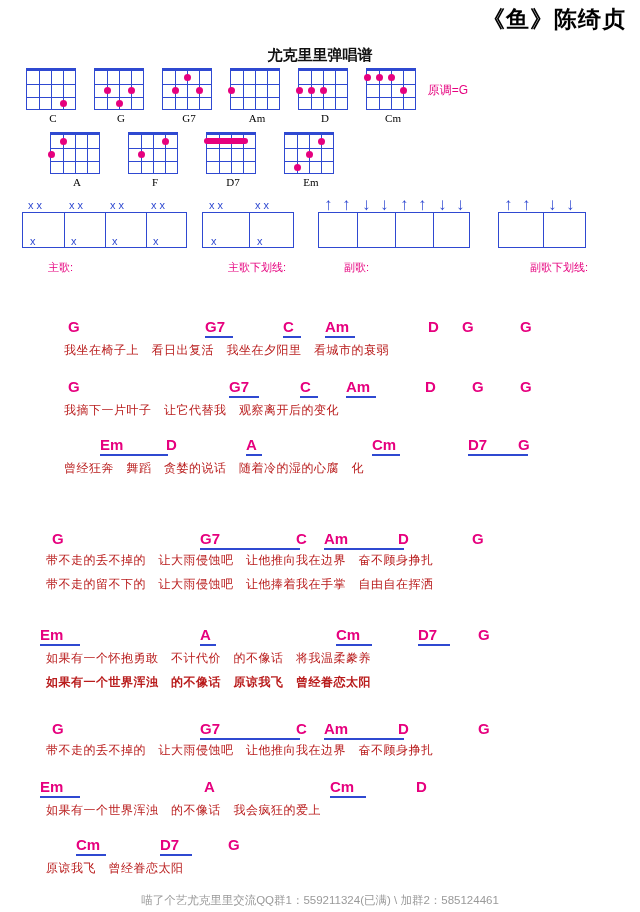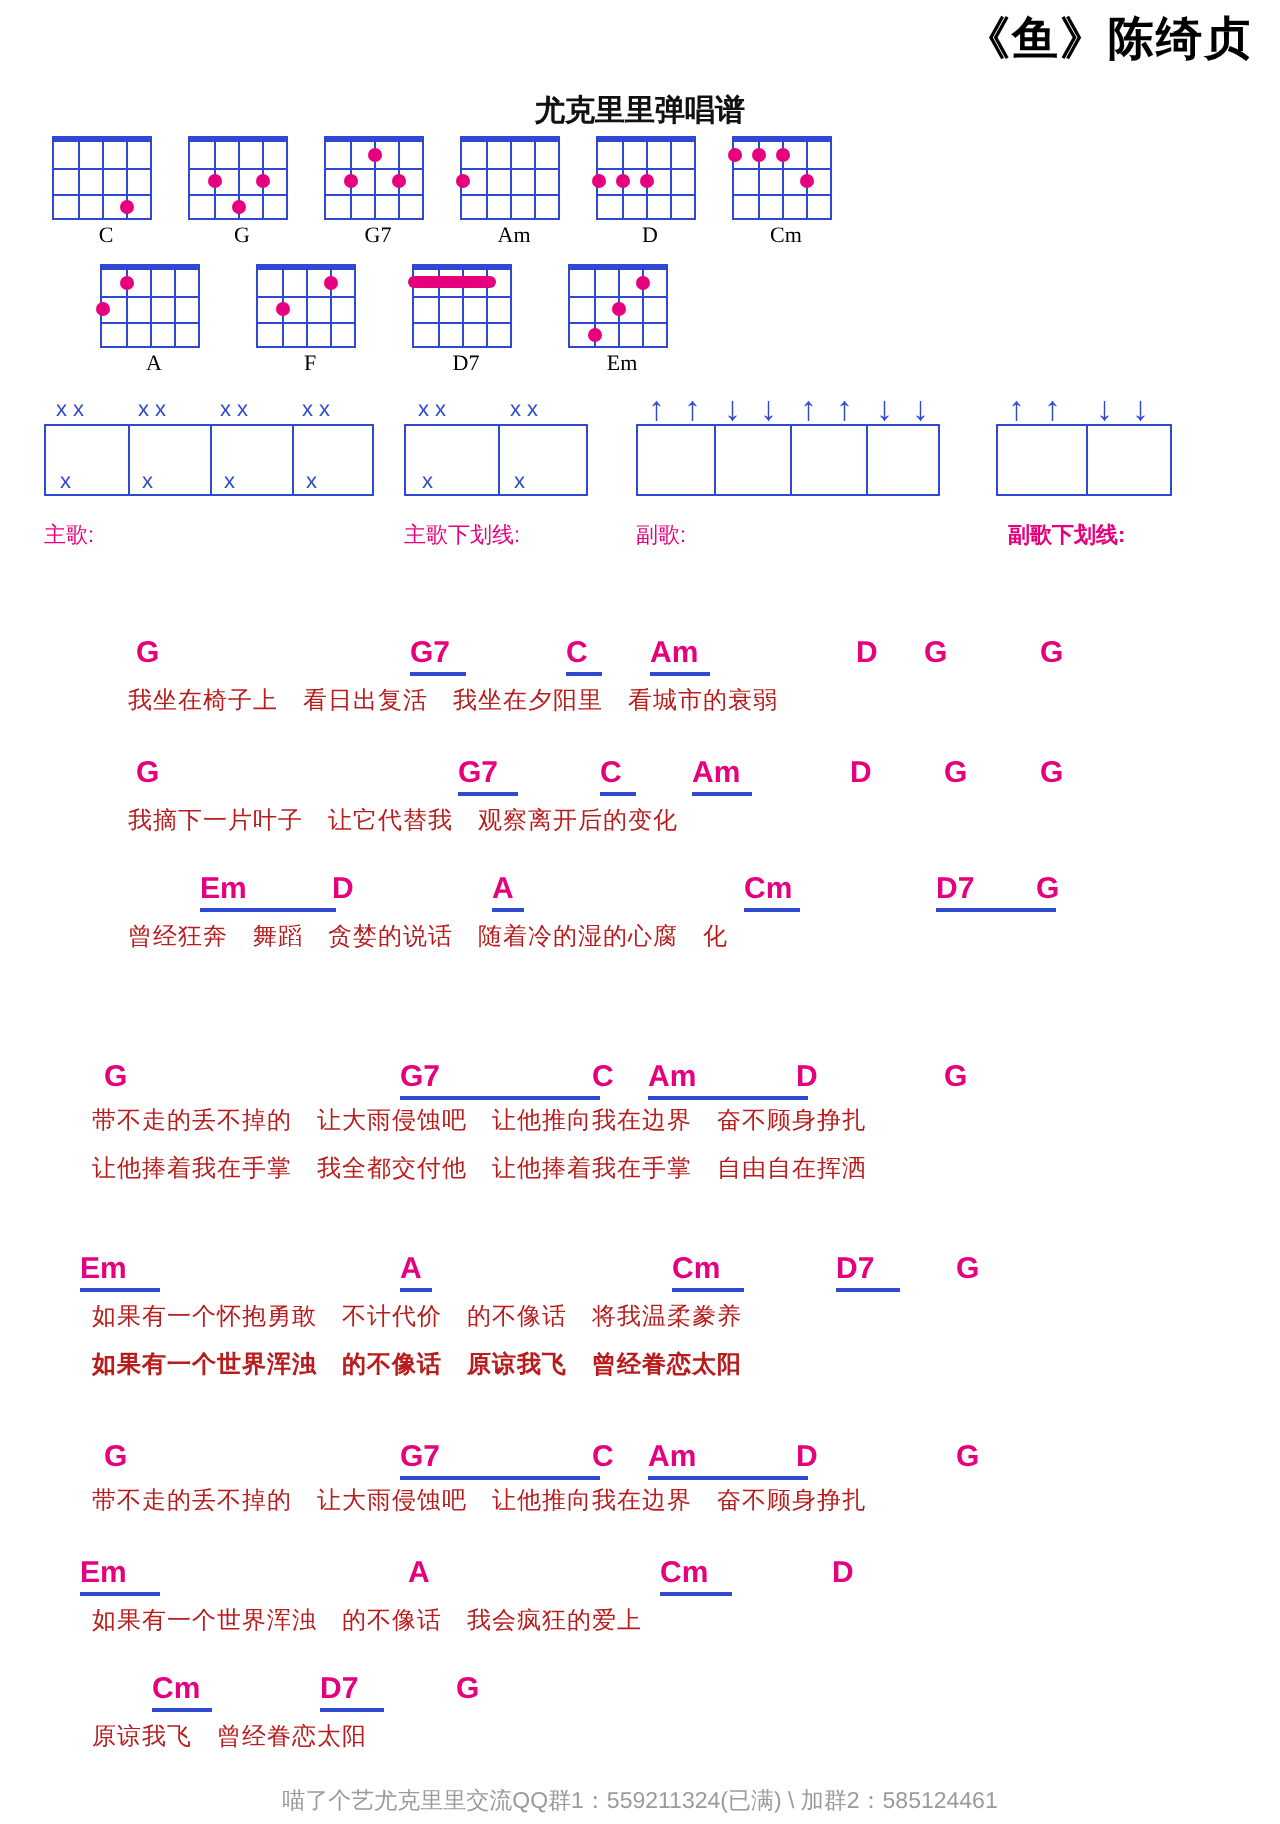--- a/index.html
+++ b/index.html
@@ -58,39 +58,40 @@
   .sgrid{
     position:relative;border:1px solid #2f49d1;box-sizing:border-box;height:36px;
   }
   .sgrid i{position:absolute;background:#2f49d1;width:1px;top:0;bottom:0;}
   .xmark{
     position:absolute;color:#2f49d1;font-size:11px;line-height:11px;
     font-family:"Liberation Sans",sans-serif;
   }
   .arrow{position:absolute;color:#2f49d1;font-size:17px;line-height:17px;}
   .slabel{
-    position:absolute;color:#e6007e;font-size:11px;white-space:nowrap;
+    position:absolute;color:#e6007e;font-size:11px;white-space:nowrap;margin-left:26px;
   }
 
   
   .chordline{position:absolute;color:#e6007e;font-size:15px;font-weight:bold;white-space:nowrap;}
   .uline{position:absolute;height:2px;background:#2f49d1;}
   .lyric{position:absolute;font-size:12px;color:#b91c1c;white-space:nowrap;letter-spacing:0.5px;}
 
   .footer{
     position:absolute;left:0;bottom:4px;width:640px;text-align:center;
     font-size:11.5px;color:#9a9a9a;
   }
 </style>
 </head>
 <body>
 
 <div class="title">《鱼》陈绮贞</div>
 <div class="subtitle">尤克里里弹唱谱</div>
 <div class="meta">
+  <div>原调=G</div>
 </div>
 
 <div class="chordrow" style="left:26px;top:68px;width:340px;height:60px;">
 
   <div class="chord" style="left:0;top:0;">
     <div class="grid">
       <i class="v" style="left:12px;"></i>
         <i class="v" style="left:24px;"></i>
         <i class="v" style="left:36px;"></i>
       <i class="h" style="top:13px;"></i>
@@ -271,21 +272,21 @@
 </div>
 
 <div class="strum" style="left:498px;top:212px;width:110px;">
   <div class="sgrid" style="width:88px;">
     <i style="left:44px;"></i>
   </div>
   <span class="arrow" style="left:6px;top:-16px;">↑</span>
   <span class="arrow" style="left:24px;top:-16px;">↑</span>
   <span class="arrow" style="left:50px;top:-16px;">↓</span>
   <span class="arrow" style="left:68px;top:-16px;">↓</span>
-  <span class="slabel" style="left:6px;top:48px;font-weight:bold;">副歌下划线:</span>
+  <span class="slabel" style="left:6px;top:48px;">副歌下划线:</span>
 </div>
 
 <div class="chordline" style="left:68px;top:318px;">G</div>
 <div class="chordline" style="left:205px;top:318px;">G7</div>
 <div class="chordline" style="left:283px;top:318px;">C</div>
 <div class="chordline" style="left:325px;top:318px;">Am</div>
 <div class="chordline" style="left:428px;top:318px;">D</div>
 <div class="chordline" style="left:462px;top:318px;">G</div>
 <div class="chordline" style="left:520px;top:318px;">G</div>
 <div class="uline" style="left:205px;top:336px;width:28px;"></div>
@@ -319,21 +320,21 @@
 
 <div class="chordline" style="left:52px;top:530px;">G</div>
 <div class="chordline" style="left:200px;top:530px;">G7</div>
 <div class="chordline" style="left:296px;top:530px;">C</div>
 <div class="chordline" style="left:324px;top:530px;">Am</div>
 <div class="chordline" style="left:398px;top:530px;">D</div>
 <div class="chordline" style="left:472px;top:530px;">G</div>
 <div class="uline" style="left:200px;top:548px;width:100px;"></div>
 <div class="uline" style="left:324px;top:548px;width:80px;"></div>
 <div class="lyric" style="left:46px;top:552px;">带不走的丢不掉的　让大雨侵蚀吧　让他推向我在边界　奋不顾身挣扎</div>
-<div class="lyric" style="left:46px;top:576px;">让他捧着我在手掌　我全都交付他　让他捧着我在手掌　自由自在挥洒</div>
+<div class="lyric" style="left:46px;top:576px;">带不走的留不下的　让大雨侵蚀吧　让他捧着我在手掌　自由自在挥洒</div>
 
 <div class="chordline" style="left:40px;top:626px;">Em</div>
 <div class="chordline" style="left:200px;top:626px;">A</div>
 <div class="chordline" style="left:336px;top:626px;">Cm</div>
 <div class="chordline" style="left:418px;top:626px;">D7</div>
 <div class="chordline" style="left:478px;top:626px;">G</div>
 <div class="uline" style="left:40px;top:644px;width:40px;"></div>
 <div class="uline" style="left:200px;top:644px;width:16px;"></div>
 <div class="uline" style="left:336px;top:644px;width:36px;"></div>
 <div class="uline" style="left:418px;top:644px;width:32px;"></div>

